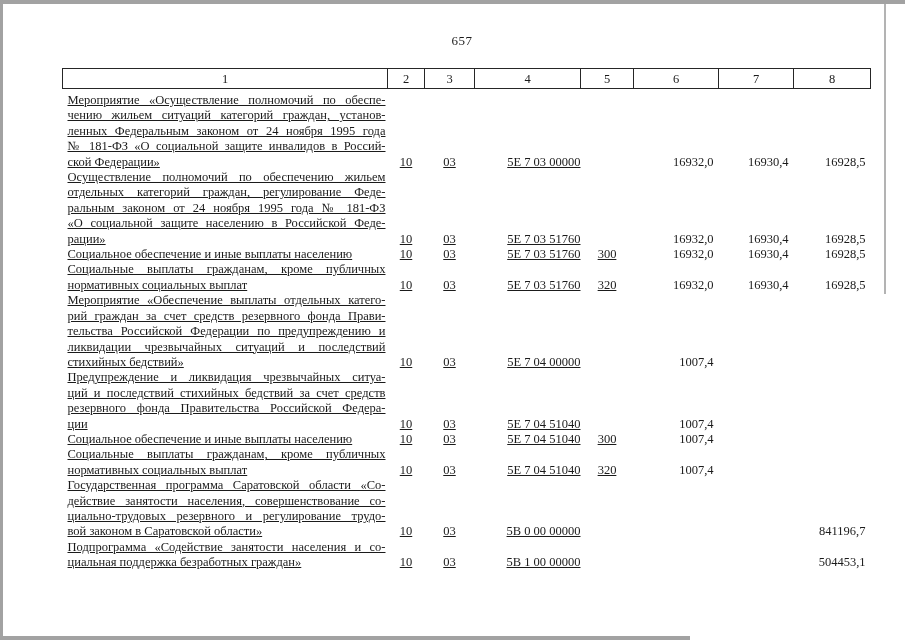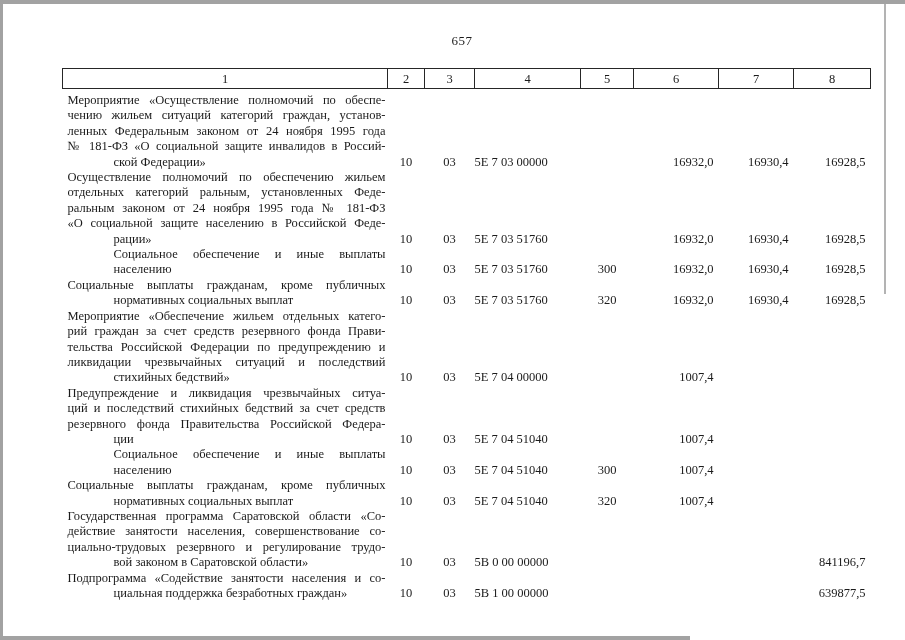--- a/index.html
+++ b/index.html
@@ -44,24 +44,24 @@
     padding: 0;
     line-height: 18px;
   }
   tbody td {
     vertical-align: bottom;
     line-height: 15.4px;
     padding: 0;
   }
   tbody tr:first-child td { padding-top: 4px; }
   td.c-name { padding-left: 5px; padding-right: 2px; }
-  td.c-name .line { text-align: justify; text-align-last: justify; }
-  td.c-name .line.last { text-align-last: left; margin-left: 46px; }
-  td.c-num  { text-align: center; }
-  td.c-code { text-align: left; white-space: nowrap; }
+  td.c-name .line { text-align: justify; text-align-last: justify; text-decoration: underline; }
+  td.c-name .line.last { text-align-last: left; }
+  td.c-num  { text-align: center; text-decoration: underline; }
+  td.c-code { text-align: right; white-space: nowrap; text-decoration: underline; }
   td.c-amt  { text-align: right; padding-right: 5px; white-space: nowrap; }
 </style>
 </head>
 <body>
 
 <div class="scan-edge top"></div>
 <div class="scan-edge left"></div>
 <div class="scan-edge bottom"></div>
 <div class="scan-edge right"></div>
 
@@ -103,21 +103,21 @@
     <td class="c-num">03</td>
     <td class="c-code">5Е 7 03 00000</td>
     <td class="c-num"></td>
     <td class="c-amt">16932,0</td>
     <td class="c-amt">16930,4</td>
     <td class="c-amt">16928,5</td>
   </tr>
       <tr>
     <td class="c-name">
           <div class="line">Осуществление полномочий по обеспечению жильем</div>
-          <div class="line">отдельных категорий ральным, установленных Феде-</div>
+          <div class="line">отдельных категорий граждан, регулирование Феде-</div>
           <div class="line">ральным законом от 24 ноября 1995 года  № 181-ФЗ</div>
           <div class="line">«О социальной защите населению в Российской Феде-</div>
           <div class="line last">рации»</div>
         </td>
     <td class="c-num">10</td>
     <td class="c-num">03</td>
     <td class="c-code">5Е 7 03 51760</td>
     <td class="c-num"></td>
     <td class="c-amt">16932,0</td>
     <td class="c-amt">16930,4</td>
@@ -143,21 +143,21 @@
     <td class="c-num">10</td>
     <td class="c-num">03</td>
     <td class="c-code">5Е 7 03 51760</td>
     <td class="c-num">320</td>
     <td class="c-amt">16932,0</td>
     <td class="c-amt">16930,4</td>
     <td class="c-amt">16928,5</td>
   </tr>
       <tr>
     <td class="c-name">
-          <div class="line">Мероприятие «Обеспечение жильем отдельных катего-</div>
+          <div class="line">Мероприятие «Обеспечение выплаты отдельных катего-</div>
           <div class="line">рий граждан за счет средств резервного фонда Прави-</div>
           <div class="line">тельства Российской Федерации по предупреждению и</div>
           <div class="line">ликвидации чрезвычайных ситуаций и последствий</div>
           <div class="line last">стихийных бедствий»</div>
         </td>
     <td class="c-num">10</td>
     <td class="c-num">03</td>
     <td class="c-code">5Е 7 04 00000</td>
     <td class="c-num"></td>
     <td class="c-amt">1007,4</td>
@@ -223,16 +223,16 @@
     <td class="c-name">
           <div class="line">Подпрограмма «Содействие занятости населения и со-</div>
           <div class="line last">циальная поддержка безработных граждан»</div>
         </td>
     <td class="c-num">10</td>
     <td class="c-num">03</td>
     <td class="c-code">5В 1 00 00000</td>
     <td class="c-num"></td>
     <td class="c-amt"></td>
     <td class="c-amt"></td>
-    <td class="c-amt">639877,5</td>
+    <td class="c-amt">504453,1</td>
   </tr>
     </tbody>
 </table>
 
 </body></html>

